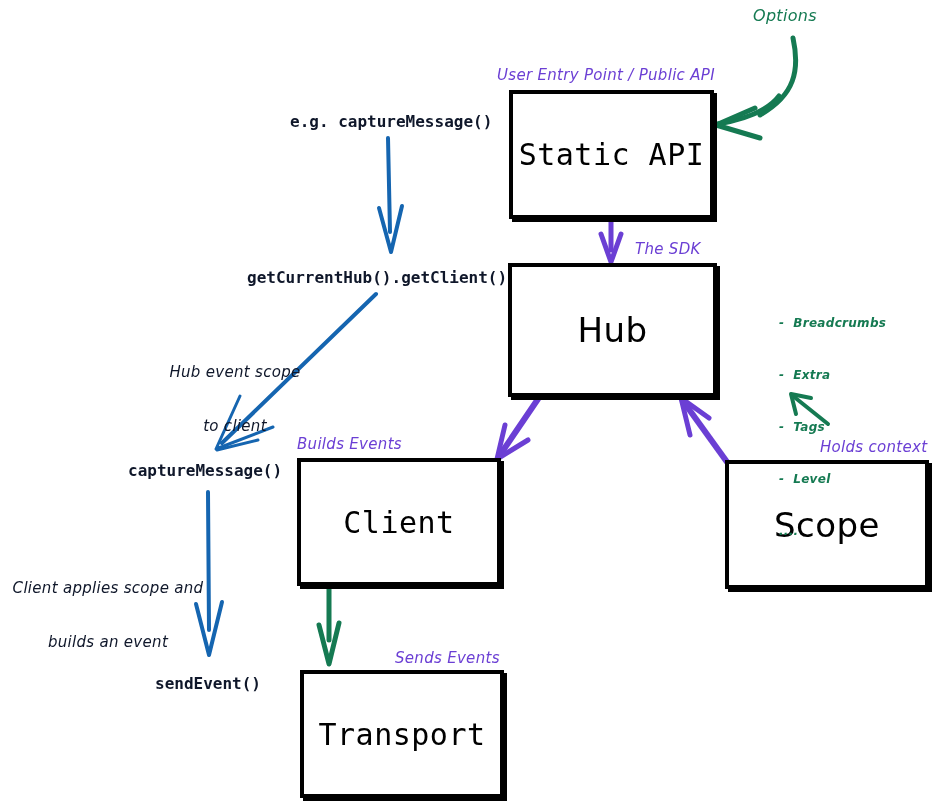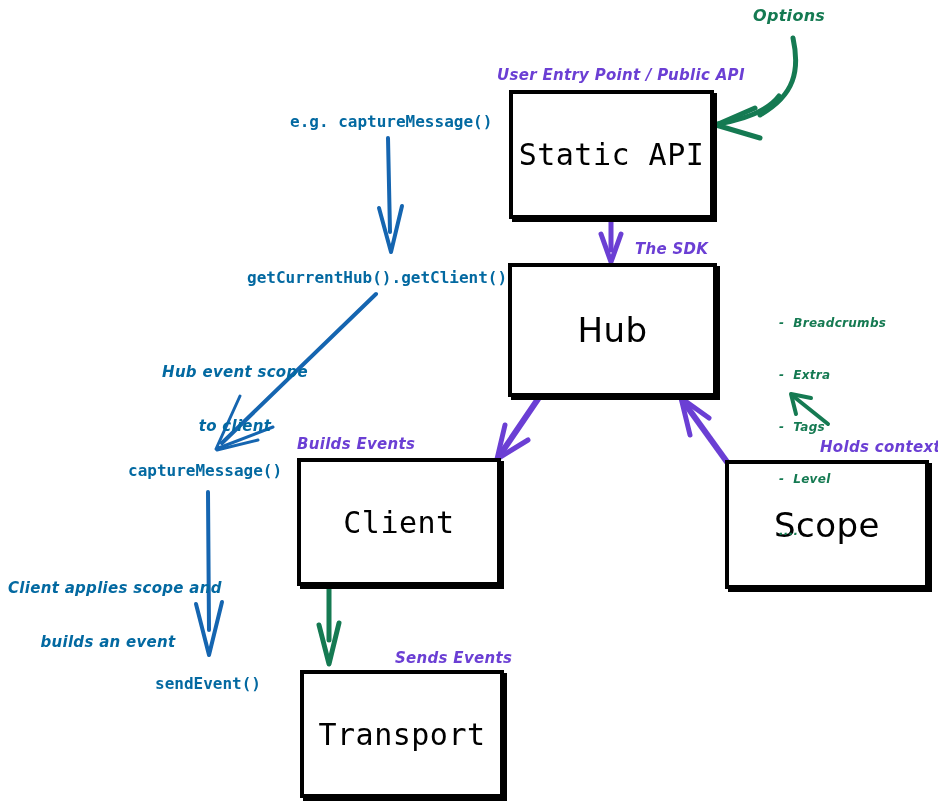--- a/index.html
+++ b/index.html
@@ -62,34 +62,34 @@
 
   
   .ann {
     position: absolute;
     white-space: pre;
     line-height: 1.22;
   }
   .ann.hand {
     font-family: "DejaVu Sans", "Liberation Sans", sans-serif;
     font-size: 15px;
-    font-weight: 700;
+    font-weight: 400;
     font-style: italic;
     letter-spacing: 0.3px;
   }
   .ann.code {
     font-family: "DejaVu Sans Mono", "Liberation Mono", monospace;
     font-size: 16px;
     font-weight: 700;
     letter-spacing: 0px;
   }
   .ann.center { text-align: center; }
   .purple { color: #6b3fd4; }
   .green  { color: #157a52; }
-  .blue   { color: #0369a1; }
+  .blue   { color: #0f172a; }
 
   .ann.list {
     font-family: "DejaVu Sans", "Liberation Sans", sans-serif;
     font-size: 12px;
     font-weight: 600;
     font-style: italic;
     line-height: 1.45;
     letter-spacing: 0.3px;
     margin-left: 22px;
   }

